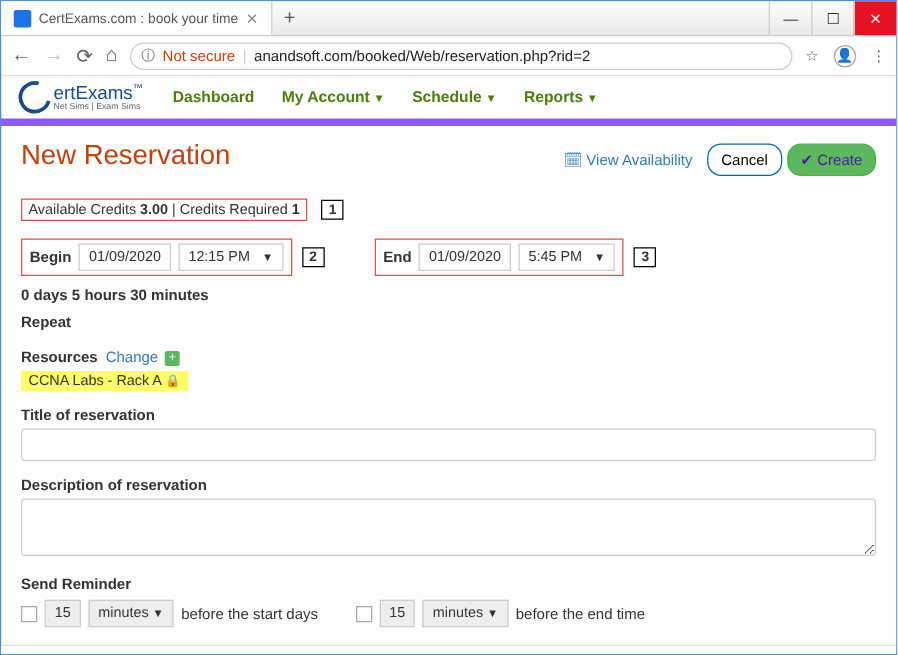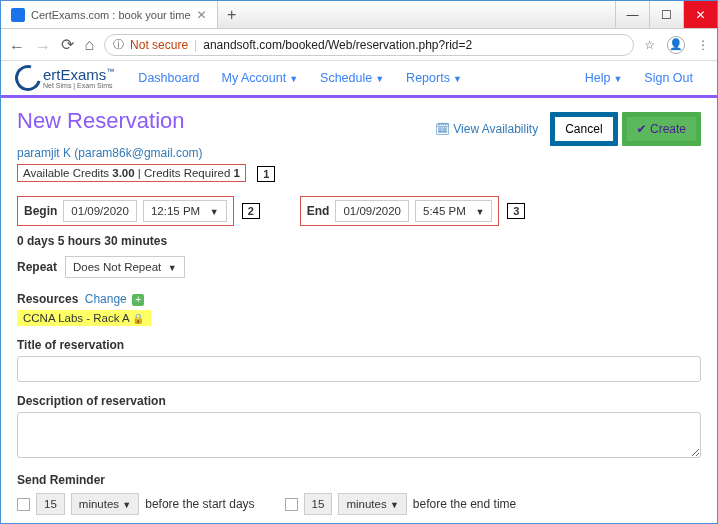--- a/index.html
+++ b/index.html
@@ -24,37 +24,37 @@
   .urlbox { flex:1; height:22px; border:1px solid #ccc; border-radius:12px; display:flex; align-items:center; padding:0 8px; font-size:12px; color:#5f6368; gap:6px; overflow:hidden; }
   .urlbox .lock { font-size:11px; }
   .urlbox .notsecure { color:#c2410c; }
   .urlbox .url { color:#202124; white-space:nowrap; }
   .addrright { display:flex; gap:12px; align-items:center; color:#5f6368; }
   .avatar { width:18px; height:18px; border:1px solid #aaa; border-radius:50%; display:flex; align-items:center; justify-content:center; font-size:11px; }
   
   .content { flex:1; overflow:auto; position:relative; }
   
   
-  .apphdr { display:flex; align-items:center; padding:4px 14px; border-bottom:3px solid #8b5cf6; }
+  .apphdr { display:flex; align-items:center; padding:4px 14px; border-bottom:6px solid #8b5cf6; }
   .logo { display:flex; align-items:center; gap:2px; margin-right:14px; }
   .logo .c { width:26px; height:26px; border:3px solid #1a4b8c; border-radius:50%; border-right-color:transparent; transform:rotate(-30deg); }
   .logo .txt { display:flex; flex-direction:column; line-height:1; }
   .logo .main { font-size:15px; color:#1a4b8c; font-weight:500; }
   .logo .main sup { font-size:8px; }
   .logo .sub { font-size:7px; color:#666; }
   .navlinks { display:flex; gap:2px; }
-  .navlink { padding:6px 10px; color:#3b82f6; font-size:12.5px; cursor:pointer; }
+  .navlink { padding:6px 10px; color:#4d7c0f; font-size:12.5px; cursor:pointer;font-weight:bold; }
   .navlink .caret { font-size:9px; margin-left:3px; }
   .hdrright { margin-left:auto; display:flex; gap:2px; }
   
   .page { padding:10px 16px 14px 16px; }
-  h1 { font-size:22px; font-weight:400; color:#8b5cf6; margin-bottom:2px; }
+  h1 { font-size:22px; font-weight:400; color:#c2410c; margin-bottom:2px; }
   .topactions { float:right; display:flex; align-items:center; gap:4px; margin-top:-24px; }
   .linkbtn { color:#337ab7; font-size:12px; cursor:pointer; display:flex; align-items:center; gap:3px; padding:0 8px; }
-  .btn { padding:5px 10px; border:5px solid #0369a1; border-radius:1px; background:#fff; font-size:12px; cursor:pointer; }
+  .btn { padding:5px 10px; border:1px solid #0369a1; border-radius:11px; background:#fff; font-size:12px; cursor:pointer; }
   .btn.green { background:#5cb85c; border-color:#4cae4c; color:#4c1d95; }
   .userlink { color:#337ab7; font-size:12px; }
   
   .credits { display:inline-block; border:1px solid #d9534f; padding:2px 5px; font-size:11.5px; margin-top:4px; }
   .smallnum { display:inline-block; border:1px solid #000; padding:1px 5px; font-size:11px; font-weight:bold; margin-left:8px; vertical-align:middle; }
   
   .timerow { display:flex; gap:40px; margin-top:14px; align-items:center; }
   .timegroup { display:flex; align-items:center; gap:6px; border:1px solid #d9534f; padding:3px 6px; }
   .lbl { font-weight:bold; font-size:12px; }
   .inputlike { border:1px solid #ccc; padding:4px 7px; font-size:11.5px; background:#fff; }
@@ -129,39 +129,35 @@
           <span class="main"><span>ertExams</span><sup>™</sup></span>
           <span class="sub">Net Sims | Exam Sims</span>
         </div>
       </div>
       <div class="navlinks">
         <div class="navlink">Dashboard</div>
         <div class="navlink"><span>My Account</span><span class="caret">▼</span></div>
         <div class="navlink"><span>Schedule</span><span class="caret">▼</span></div>
         <div class="navlink"><span>Reports</span><span class="caret">▼</span></div>
       </div>
-      <div class="hdrright">
-        <div class="navlink"><span>Help</span><span class="caret">▼</span></div>
-        <div class="navlink">Sign Out</div>
-      </div>
     </div>
 
     <div class="page">
       <h1>New Reservation</h1>
       <div class="topactions">
         <span class="linkbtn">
           <span style="color:#337ab7">🗓</span>
           <span>View Availability</span>
         </span>
         <button class="btn">Cancel</button>
         <button class="btn green"><span>✔</span> <span>Create</span></button>
       </div>
       <div style="clear:both"></div>
 
-      <a class="userlink">paramjit K (param86k@gmail.com)</a><br>
+      <br>
       <span class="credits">
         <span>Available Credits </span><b>3.00</b><span> | Credits Required </span><b>1</b>
       </span>
       <span class="smallnum">1</span>
 
       
       <div class="timerow">
         <div style="display:flex; align-items:center;">
           <div class="timegroup">
             <span class="lbl">Begin</span>
@@ -177,21 +173,20 @@
             <span class="inputlike"><span>5:45 PM</span>&nbsp;&nbsp;&nbsp;<span style="font-size:9px">▼</span></span>
           </div>
           <span class="smallnum">3</span>
         </div>
       </div>
 
       <div class="duration">0 days 5 hours 30 minutes</div>
 
       <div class="repeatrow">
         <span class="lbl">Repeat</span>
-        <span class="inputlike"><span>Does Not Repeat</span>&nbsp;&nbsp;<span style="font-size:9px">▼</span></span>
       </div>
 
       
       <div class="section">
         <span class="sectitle">Resources</span>
         <a class="changelink">Change</a>
         <span class="plusicon">+</span>
         <br>
         <span class="resource">
           <span>CCNA Labs - Rack A</span> <span class="lockicon">🔒</span>

